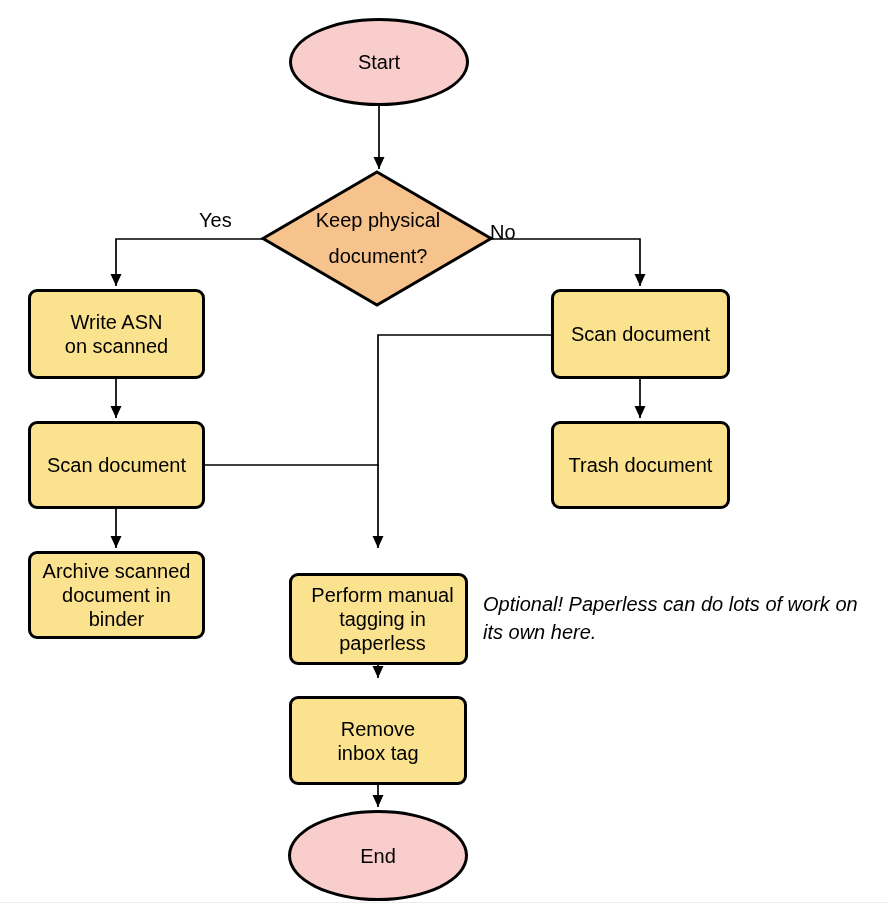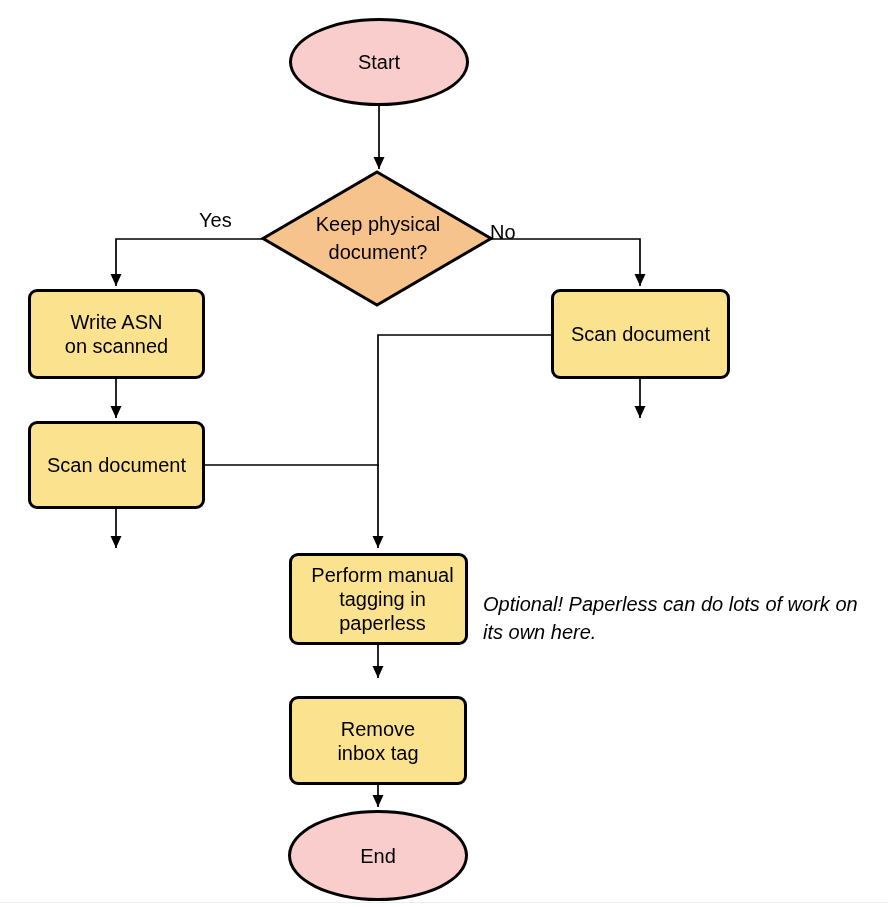--- a/index.html
+++ b/index.html
@@ -45,21 +45,21 @@
   }
   .node.terminal{
     background:var(--terminal-fill);
     border-radius:50%;
     border-width:3.5px;
   }
   .decision-label{
     position:absolute;
     display:flex;align-items:center;justify-content:center;
     text-align:center;
-    font-size:20px;line-height:28px;
+    font-size:20px;line-height:36px;
     white-space:pre-line;
   }
   .edge-label{
     position:absolute;
     font-size:20px;line-height:22px;
     text-align:left;
     width:60px;
   }
   .annotation{
     position:absolute;
@@ -73,21 +73,21 @@
     background:var(--page-edge);
   }
 
   
   #node-start        {left:289px;top:18px; width:180px;height:88px;}
   #node-write-asn    {left:28px; top:289px;width:177px;height:90px;}
   #node-scan-left    {left:28px; top:421px;width:177px;height:88px;}
   #node-archive      {left:28px; top:551px;width:177px;height:88px;}
   #node-scan-right   {left:551px;top:289px;width:179px;height:90px;}
   #node-trash        {left:551px;top:421px;width:179px;height:88px;}
-  #node-tagging      {left:289px;top:553px;width:179px;height:92px;padding-left:8px;}
+  #node-tagging      {left:289px;top:573px;width:179px;height:92px;padding-left:8px;}
   #node-remove-inbox {left:289px;top:681px;width:178px;height:89px;margin-top:15px;}
   #node-end          {left:288px;top:810px;width:180px;height:91px;}
   #decision-label    {left:282px;top:210px;width:192px;height:56px;}
   #label-yes         {left:199px;top:209px;}
   #label-no          {left:490px;top:221px;}
   #annotation        {left:483px;top:590px;}
 </style>
 </head>
 <body>
 
@@ -121,23 +121,27 @@
 
   <div id="label-yes" class="edge-label">Yes</div>
 
   <div id="label-no" class="edge-label">No</div>
 
   <div id="node-write-asn" class="node process">Write ASN
 on scanned</div>
 
   <div id="node-scan-left" class="node process">Scan document</div>
 
+  <div id="node-archive" class="node process">Archive scanned
+document in
+binder</div>
 
   <div id="node-scan-right" class="node process">Scan document</div>
 
+  <div id="node-trash" class="node process">Trash document</div>
 
   <div id="node-tagging" class="node process">Perform manual
 tagging in
 paperless</div>
 
   <div id="annotation" class="annotation">Optional! Paperless can do lots of work on
 its own here.</div>
 
   <div id="node-remove-inbox" class="node process">Remove
 inbox tag</div>

